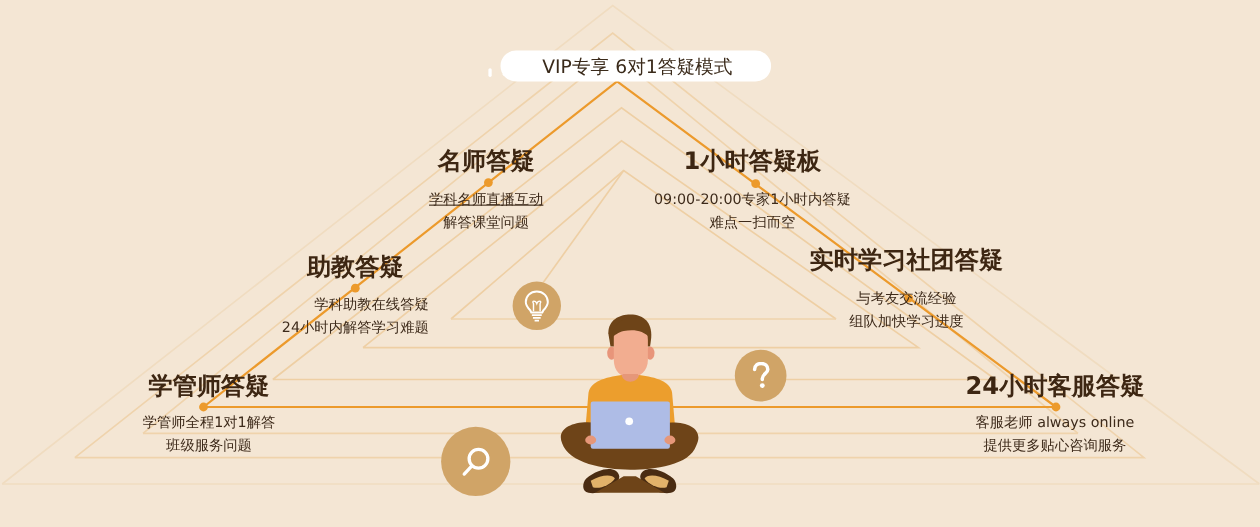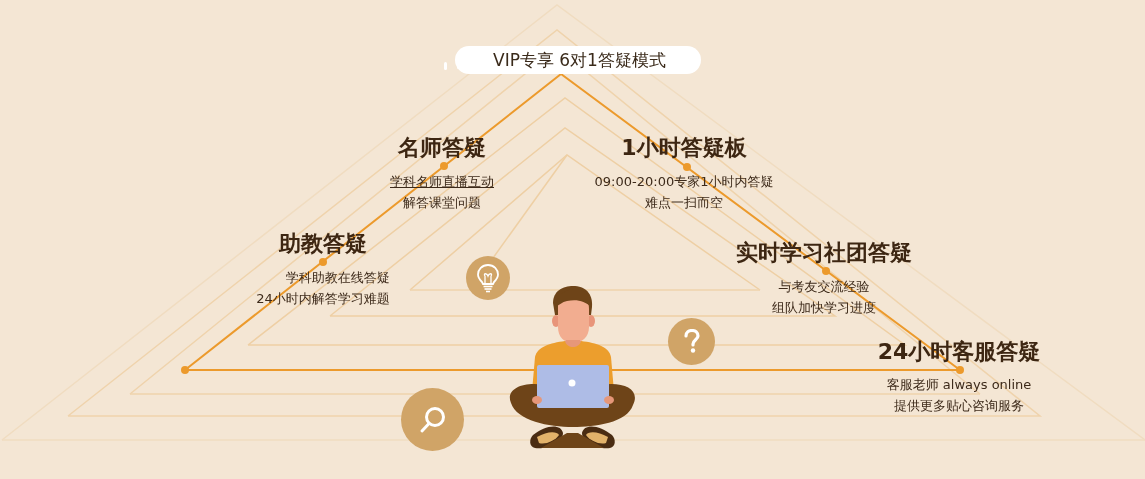--- a/index.html
+++ b/index.html
@@ -76,26 +76,31 @@
     <div class="d" style="margin-top:11px;">09:00-20:00专家1小时内答疑</div>
     <div class="d">难点一扫而空</div>
   </div>
 
   <div class="node" style="left:323px;top:232px;">
     <div class="t">助教答疑</div>
     <div class="d" style="margin-top:11px;text-align:right;">学科助教在线答疑</div>
     <div class="d">24小时内解答学习难题</div>
   </div>
 
-  <div class="node" style="left:824px;top:241px;">
+  <div class="node" style="left:824px;top:226px;">
     <div class="t">实时学习社团答疑</div>
     <div class="d" style="margin-top:11px;">与考友交流经验</div>
     <div class="d">组队加快学习进度</div>
   </div>
 
+  <div class="node" style="left:190px;top:340px;">
+    <div class="t">学管师答疑</div>
+    <div class="d" style="margin-top:10px;">学管师全程1对1解答</div>
+    <div class="d">班级服务问题</div>
+  </div>
 
   <div class="node" style="left:959px;top:340px;">
     <div class="t">24小时客服答疑</div>
     <div class="d" style="margin-top:10px;">客服老师 always online</div>
     <div class="d">提供更多贴心咨询服务</div>
   </div>
 
   <div class="icon-circle" style="left:466px;top:256px;width:44px;height:44px;">
     <svg width="26" height="30" viewBox="0 0 26 30">
       <path d="M13 2 C7 2 3 6.5 3 11.5 C3 15 5 17 7 19 L8 21 L18 21 L19 19 C21 17 23 15 23 11.5 C23 6.5 19 2 13 2 Z" fill="none" stroke="#fff" stroke-width="1.8"></path>

